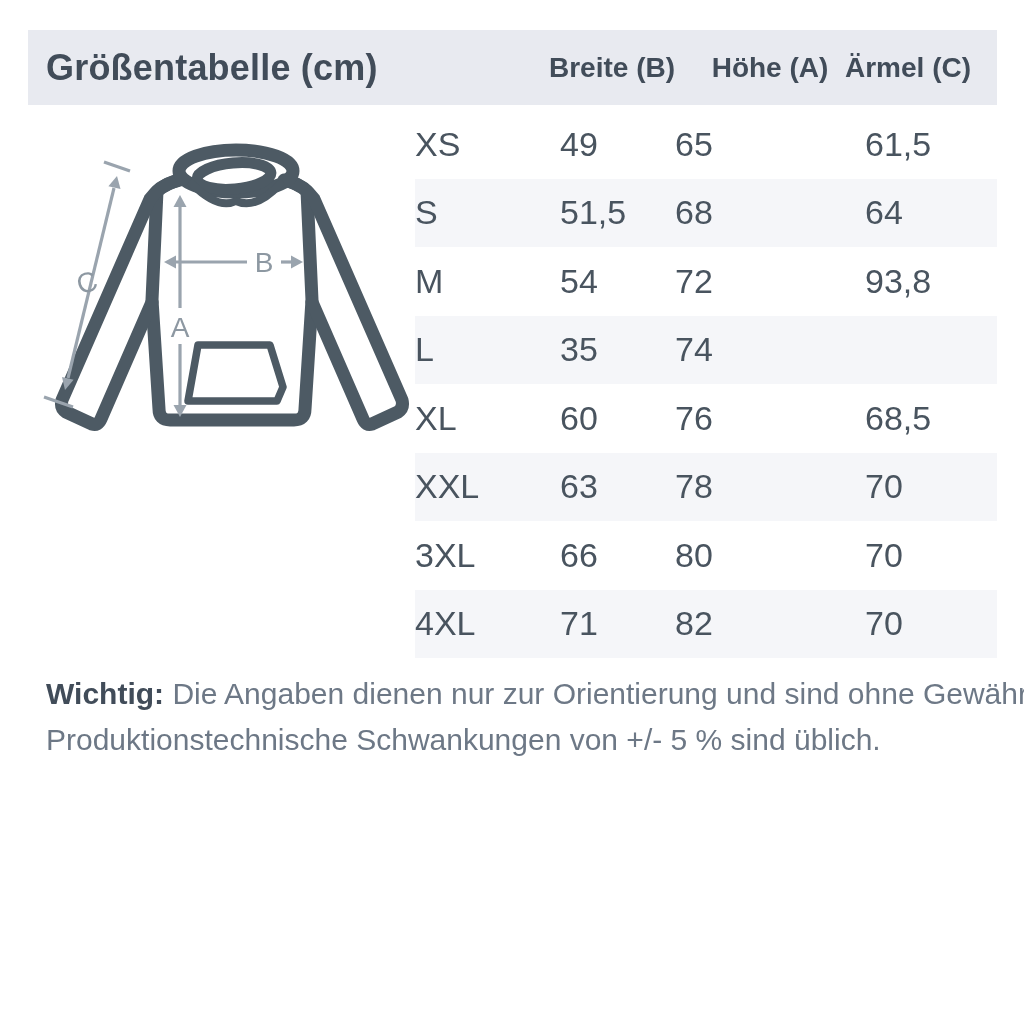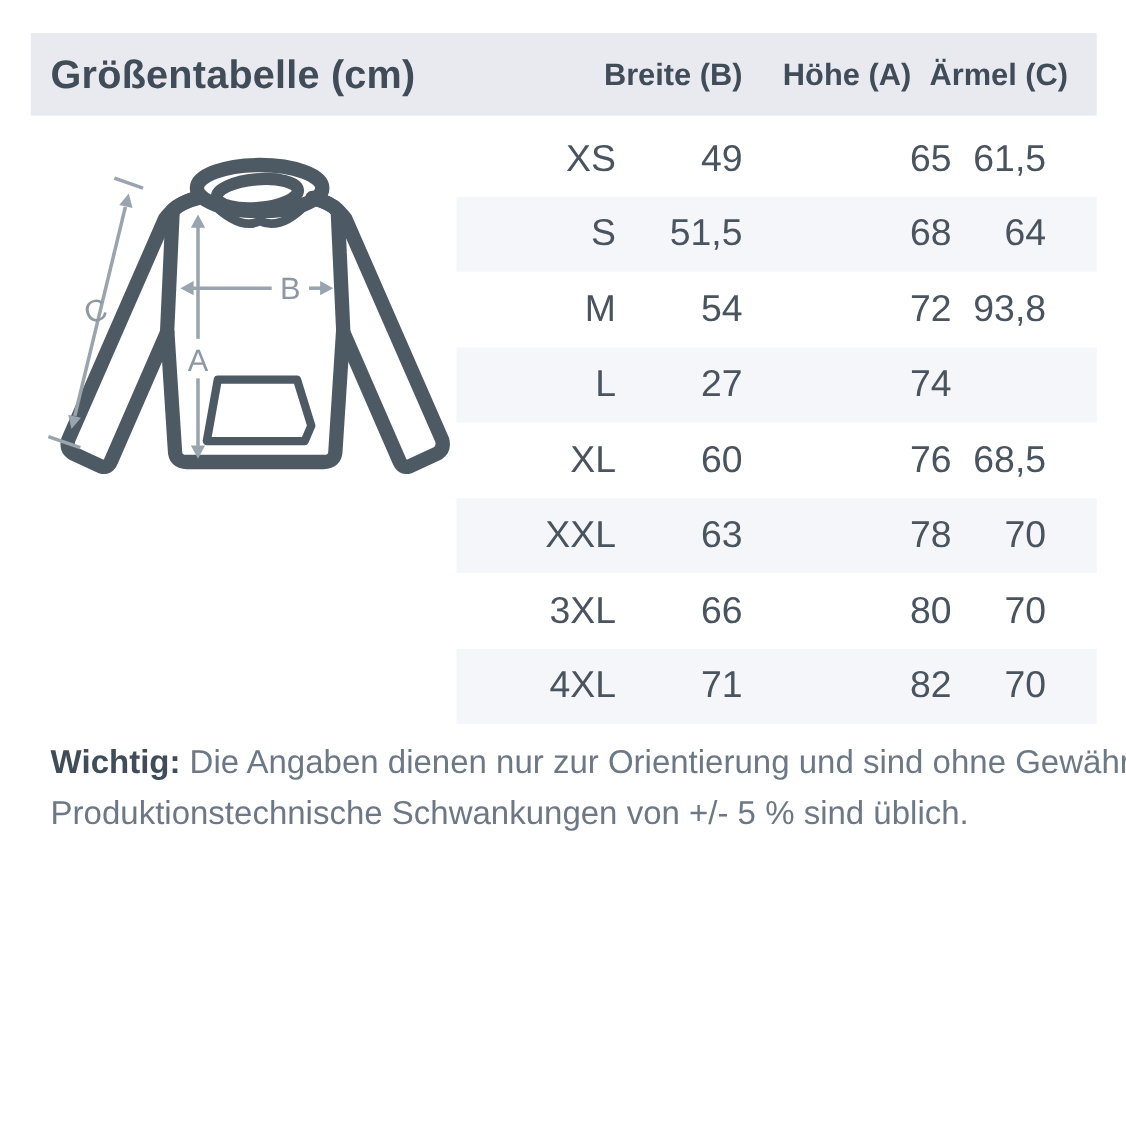--- a/index.html
+++ b/index.html
@@ -40,21 +40,21 @@
   #col-hoehe{left:742px}
   #col-aermel{left:880px}
   
   #size-table{position:absolute;left:415px;top:110px;width:582px}
   .trow{
     display:grid;grid-template-columns:145px 115px 190px 132px;
     height:68.5px;align-items:center;
   }
   .trow:nth-child(even){background:var(--stripe-bg)}
   .tcell{
-    text-align:right;font-size:34px;color:var(--cell-text);
+    text-align:left;font-size:34px;color:var(--cell-text);
     white-space:nowrap;
   }
   .tcell.aermel{padding-right:46px}
   
   #illustration{position:absolute;left:40px;top:120px;width:370px;height:330px}
   #illustration svg{display:block;width:100%;height:100%}
   
   #note{
     position:absolute;left:46px;top:671px;width:950px;
     font-size:30px;line-height:46px;color:var(--note-text);
@@ -140,21 +140,21 @@
         <div class="tcell aermel">64</div>
       </div>
       <div class="trow">
         <div class="tcell size">M</div>
         <div class="tcell breite">54</div>
         <div class="tcell hoehe">72</div>
         <div class="tcell aermel">93,8</div>
       </div>
       <div class="trow">
         <div class="tcell size">L</div>
-        <div class="tcell breite">27</div>
+        <div class="tcell breite">35</div>
         <div class="tcell hoehe">74</div>
       </div>
       <div class="trow">
         <div class="tcell size">XL</div>
         <div class="tcell breite">60</div>
         <div class="tcell hoehe">76</div>
         <div class="tcell aermel">68,5</div>
       </div>
       <div class="trow">
         <div class="tcell size">XXL</div>

